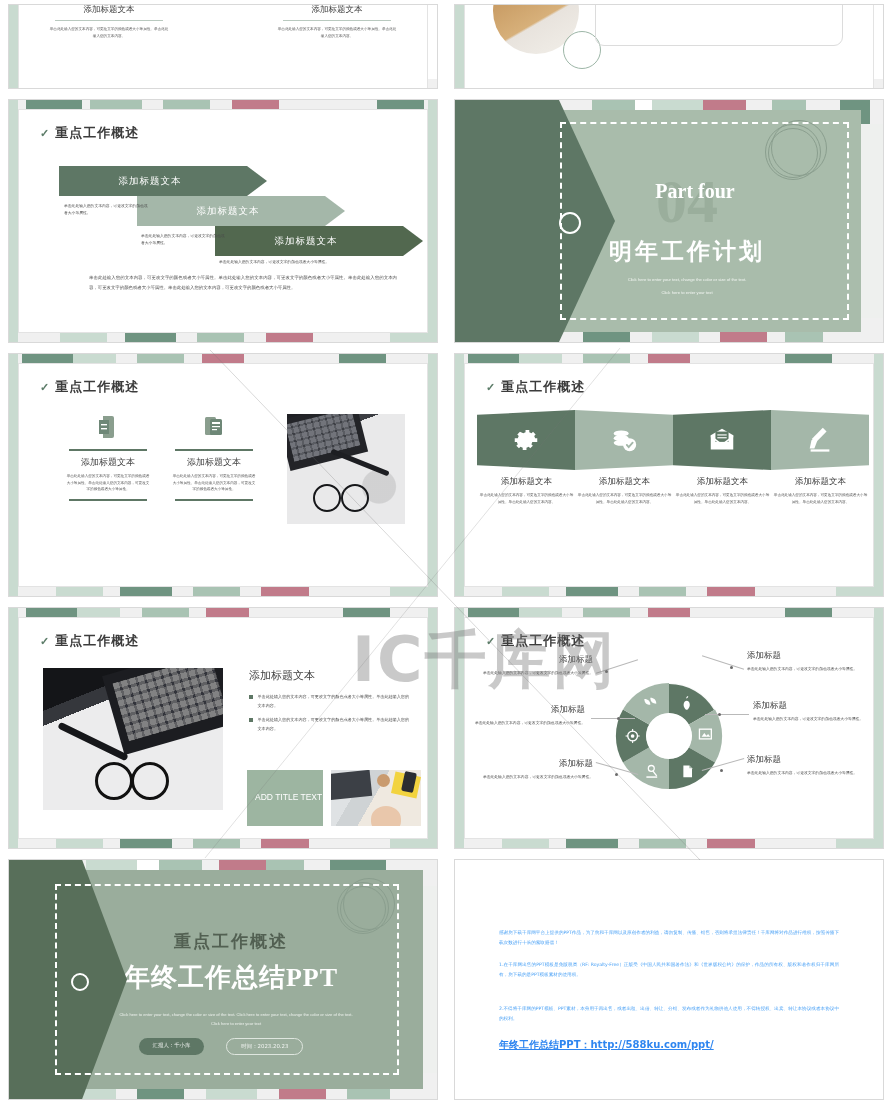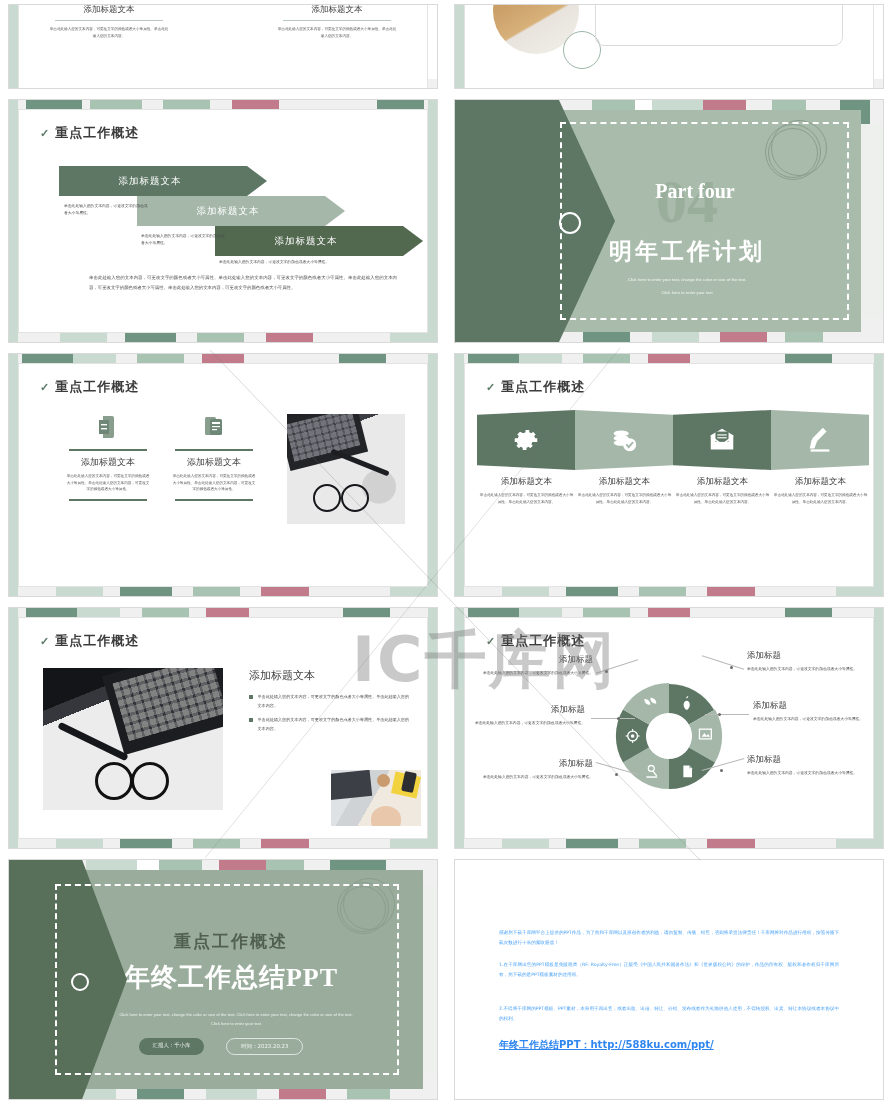--- a/index.html
+++ b/index.html
@@ -591,20 +591,21 @@
           <div class="li">
             <div class="sq"></div>
             <div class="tx hdr-cn">单击此处输入您的文本内容，可更改文字的颜色或者大小等属性。单击此处输入您的文本内容。</div>
           </div>
           <div class="li">
             <div class="sq"></div>
             <div class="tx hdr-cn">单击此处输入您的文本内容，可更改文字的颜色或者大小等属性。单击此处输入您的文本内容。</div>
           </div>
         </div>
 
+        <div class="addbox">ADD TITLE TEXT</div>
         <div class="photo5b">
           <div class="p5k"></div>
           <div class="p5y"></div>
           <div class="p5p"></div>
           <div class="p5c"></div>
           <div class="p5h"></div>
         </div>
       </div>
     </div>
   </div>

